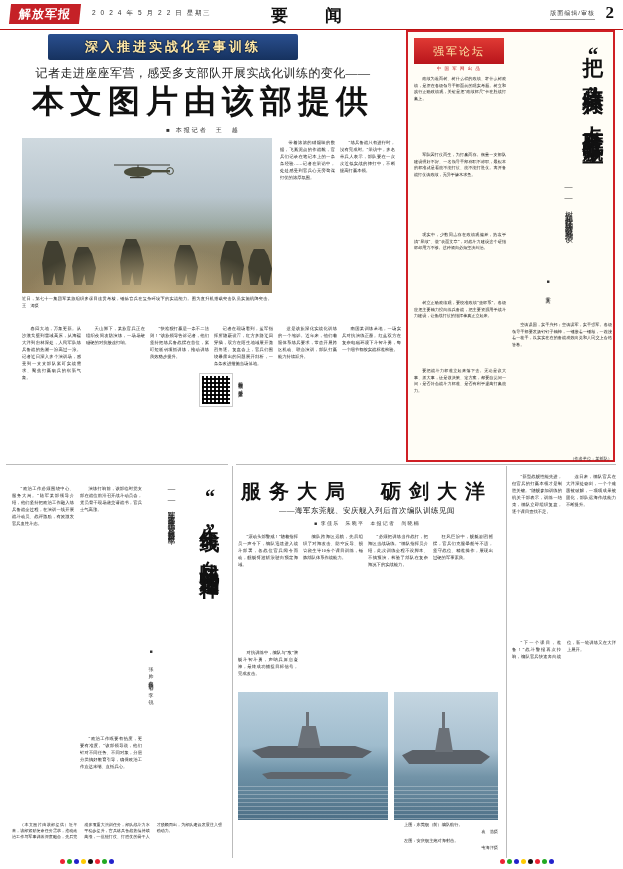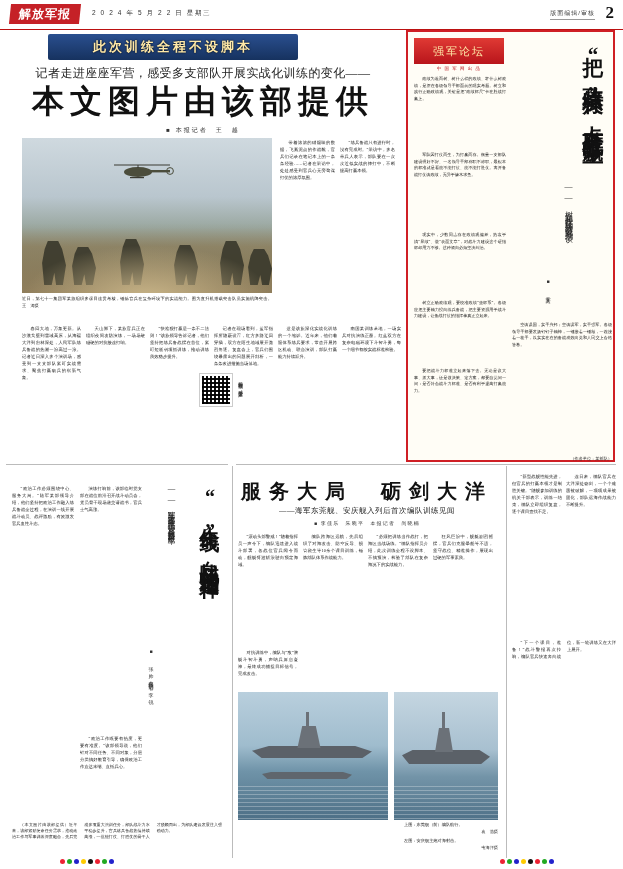--- a/index.html
+++ b/index.html
@@ -304,27 +304,28 @@
   .dots i { width: 5px; height: 5px; border-radius: 50%; display: block; }
 </style>
 </head>
 <body>
 
 <div id="page">
 
   <div class="masthead">
     <div class="logo">解放军报</div>
     <div class="mast-date">2 0 2 4 年 5 月 2 2 日   星期三</div>
+    <div class="mast-title">要　闻</div>
     <div class="mast-right">版面编辑/审核</div>
     <div class="mast-pageno">2</div>
   </div>
 
   <div class="art1">
     <div class="banner">
-      <span>此次训练全程不设脚本</span>
+      <span>深入推进实战化军事训练</span>
     </div>
     <div class="shoulder">记者走进座座军营，感受多支部队开展实战化训练的变化——</div>
     <div class="headline">本文图片由该部提供</div>
     <div class="byline1">■ 本报记者　王　越</div>
 
     <div class="photo-main">
       <svg class="heli" viewBox="0 0 64 20">
         <line x1="4" y1="3" x2="60" y2="3" stroke="#3a3a32" stroke-width="1.2"></line>
         <ellipse cx="28" cy="10" rx="14" ry="5" fill="#4b4d3c"></ellipse>
         <rect x="40" y="8" width="20" height="2.4" fill="#4b4d3c"></rect>

